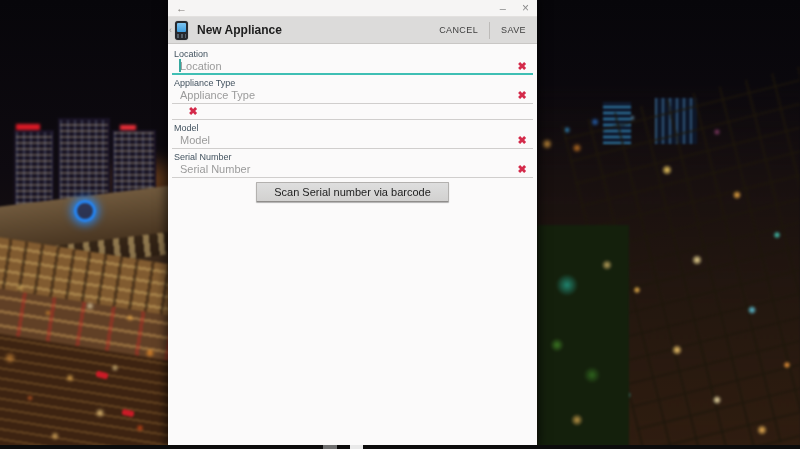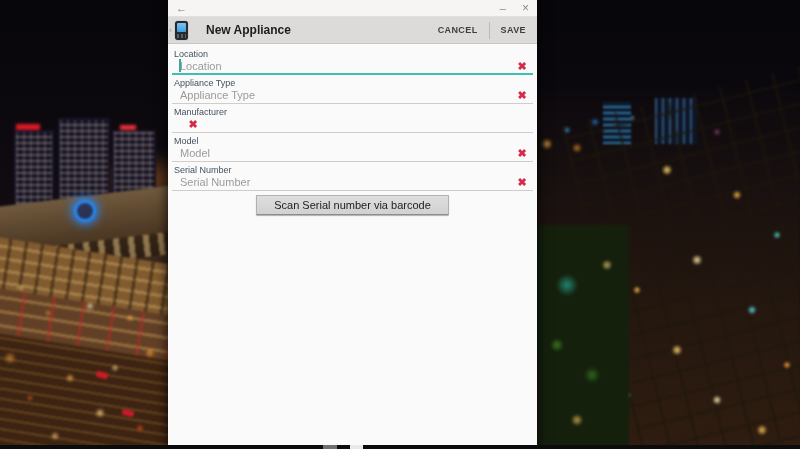--- a/index.html
+++ b/index.html
@@ -126,23 +126,23 @@
 
   .appbar { height:27px; background:#dcdbda; border-bottom:1px solid #c9c7c5;
     display:flex; align-items:center; flex:0 0 auto; }
   .ab-chevron { color:#9a9894; font-size:9px; margin-left:1px; }
   .app-icon { width:13px; height:19px; margin:0 6px 0 3px; position:relative;
     background:#26292e; border-radius:3px; box-shadow:0 0 1px rgba(0,0,0,.5); }
   .app-icon .screen { position:absolute; left:2px; top:2px; right:2px; height:9px;
     background:linear-gradient(180deg,#7cc4f0,#3f9fe0); border-radius:1px; }
   .app-icon .keys { position:absolute; left:2px; bottom:2px; right:2px; height:4px;
     background:repeating-linear-gradient(90deg,#55606a 0 2px, transparent 2px 4px); }
-  .ab-title { font-size:12px; font-weight:600; color:#1d1d1d; margin-left:12px; }
+  .ab-title { font-size:12px; font-weight:600; color:#1d1d1d; margin-left:3px; }
   .ab-actions { display:flex; align-items:center; height:100%; }
-  .ab-btn { font-size:9px; font-weight:bold; color:#3e3e3e; letter-spacing:.4px;
+  .ab-btn { font-size:9px; font-weight:normal; color:#3e3e3e; letter-spacing:.4px;
     padding:0 11px; height:100%; display:flex; align-items:center; cursor:default; }
   .ab-divider { width:1px; height:17px; background:#bdbbb9; }
 
   
   .form { flex:1; padding-top:2px; }
   .field-label { font-size:9px; line-height:10px; color:#42525f; padding:3px 6px 0 6px; }
   .input-row { display:flex; align-items:center; height:14px; padding:0 8px 0 12px; position:relative; }
   .field-input { flex:1; border:none; outline:none; background:transparent;
     font-family:"Liberation Sans", sans-serif; font-size:11px; color:#333; height:13px; padding:0; }
   .field-input::placeholder { color:#9b9b9b; opacity:1; }
@@ -239,21 +239,20 @@
     <div class="field">
       <div class="field-label">Appliance Type</div>
       <div class="input-row">
         <input class="field-input" placeholder="Appliance Type" style="">
         <span class="clear-x">✖</span>
       </div>
       <div class="underline"></div>
     </div>
 
     <div class="field">
-      <div class="field-label">Manufacturer</div>
       <div class="input-row">
         <span class="clear-x">✖</span>
       </div>
       <div class="underline"></div>
     </div>
 
     <div class="field">
       <div class="field-label">Model</div>
       <div class="input-row">
         <input class="field-input" placeholder="Model" style="">

